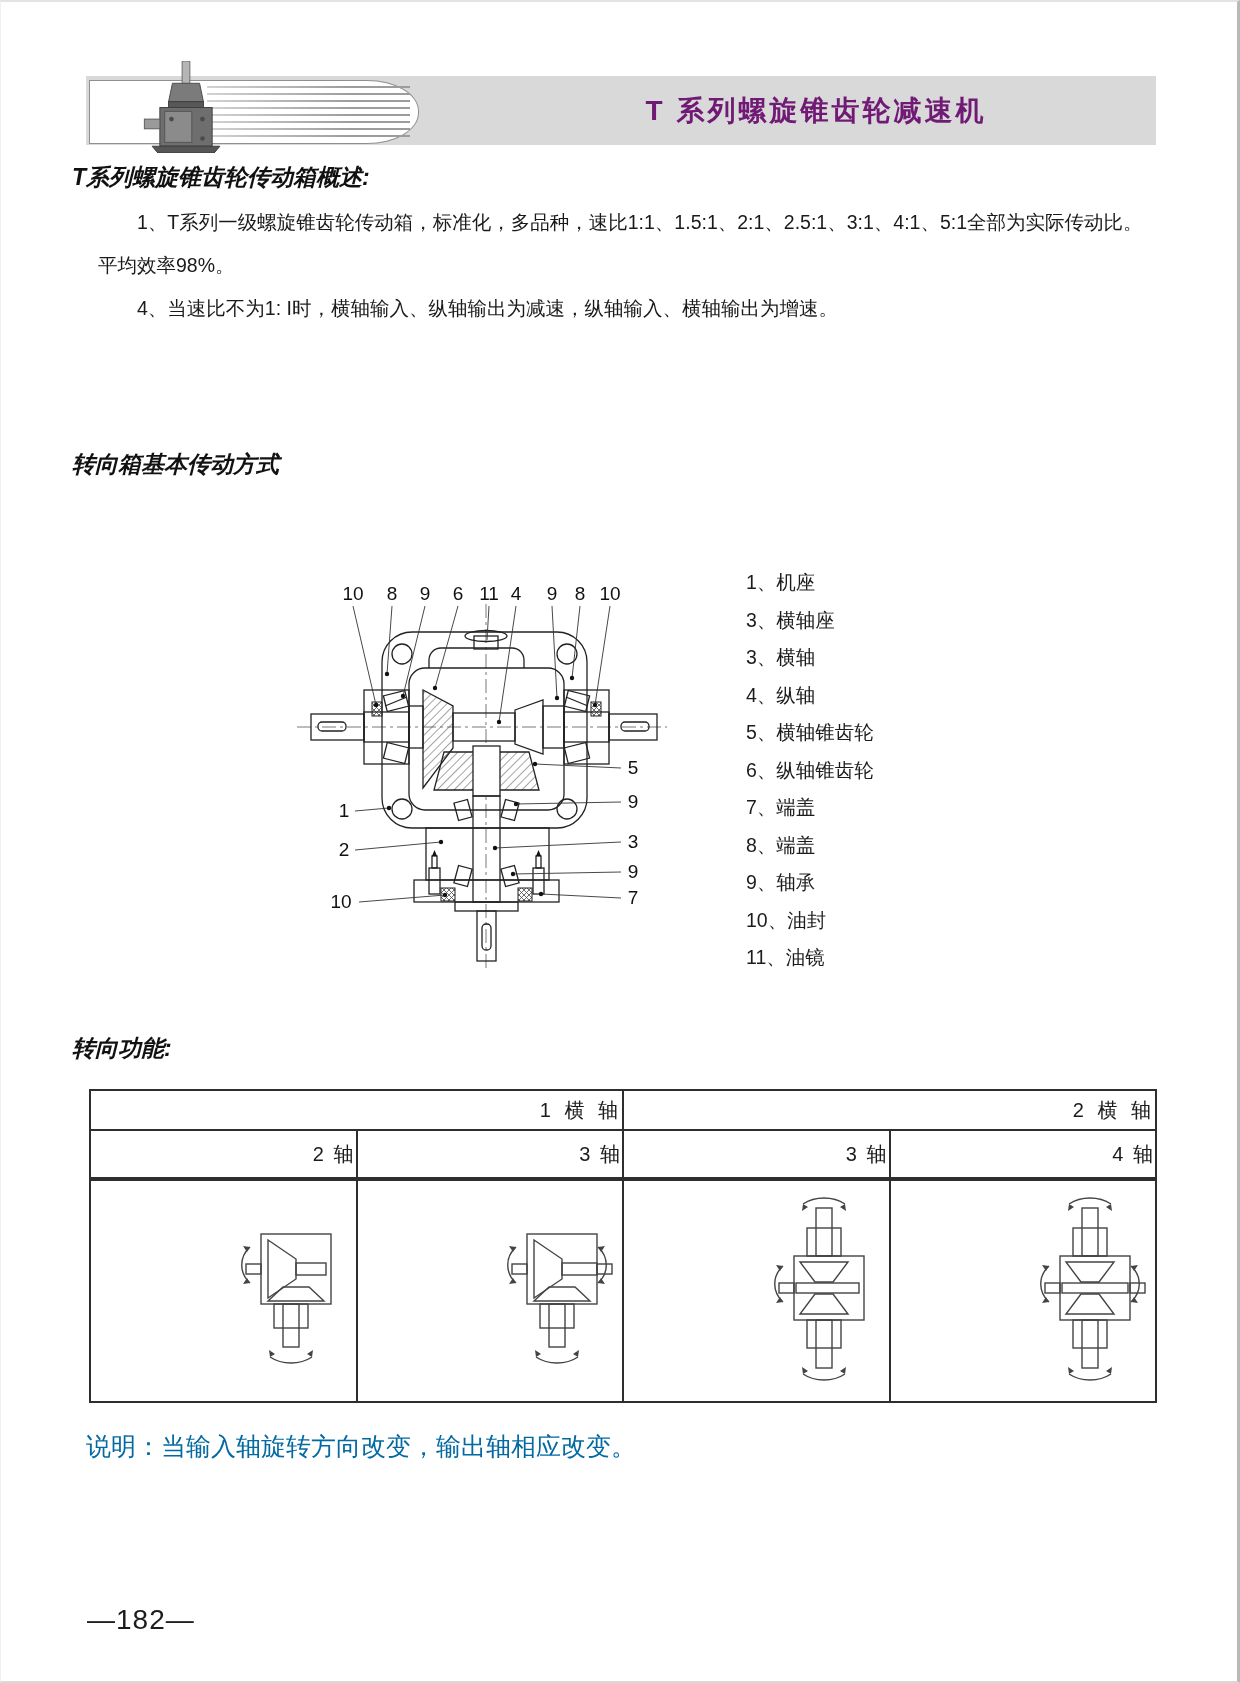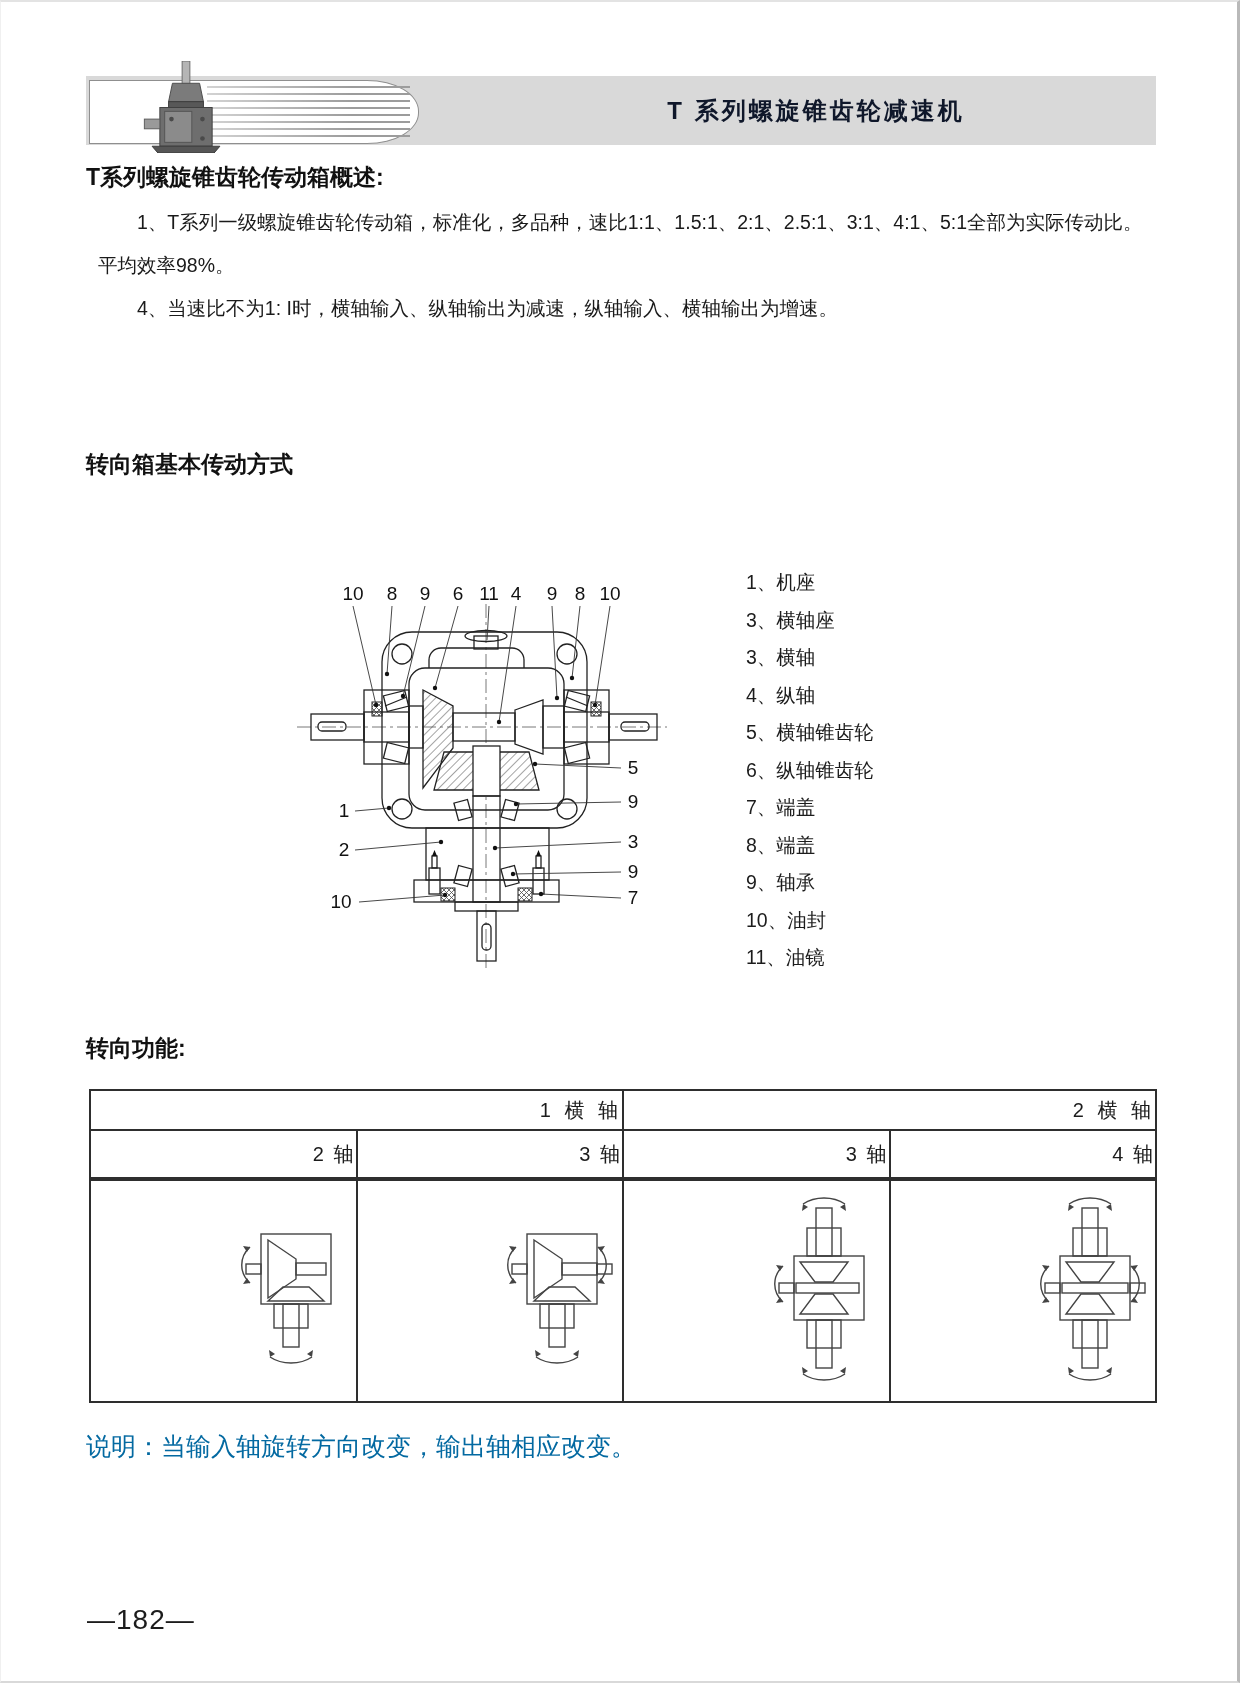--- a/index.html
+++ b/index.html
@@ -17,24 +17,24 @@
     position:absolute;left:3px;top:4px;width:328px;height:62px;background:#fff;
     border:1px solid #8f8f8f;border-radius:0 52px 52px 0 / 0 31px 31px 0;
   }
   .stripes{position:absolute;right:8px;top:5px;bottom:5px;width:62%;
     background:repeating-linear-gradient(to bottom,#9c9c9c 0 2px,transparent 2px 7px);}
   .stripes-fade{position:absolute;inset:0;background:linear-gradient(to right,#ffffff 0%,rgba(255,255,255,0) 80%);}
   .gearbox-photo{position:absolute;left:52px;top:-20px;width:88px;height:92px;}
   .banner-title{
     position:absolute;left:430px;top:0;width:600px;height:69px;
     display:flex;align-items:center;justify-content:center;
-    font-size:24px;font-weight:600;letter-spacing:3px;color:#0f172a;
+    font-size:28px;font-weight:600;letter-spacing:3px;color:#701a75;
   }
   
-  .h-section{position:absolute;left:85px;font-size:23px;font-weight:bold;color:#111;}
+  .h-section{position:absolute;left:71px;font-size:23px;font-weight:bold;color:#111;font-style:italic;}
   #overview-heading{top:160px;}
   .overview-body{position:absolute;left:85px;top:206px;width:1078px;font-size:19.5px;line-height:28px;}
   .overview-body p{margin:0 0 15px 12px;}
   .overview-body p.ind{text-indent:2em;}
   #transmission-heading{top:447px;}
   
   .fig-main{position:absolute;left:268px;top:548px;}
   .legend{position:absolute;left:745px;top:570px;margin:0;padding:0;list-style:none;
     font-size:19.5px;color:#1c1c1c;}
   .legend li{margin:0 0 16.5px 0;line-height:21px;}

